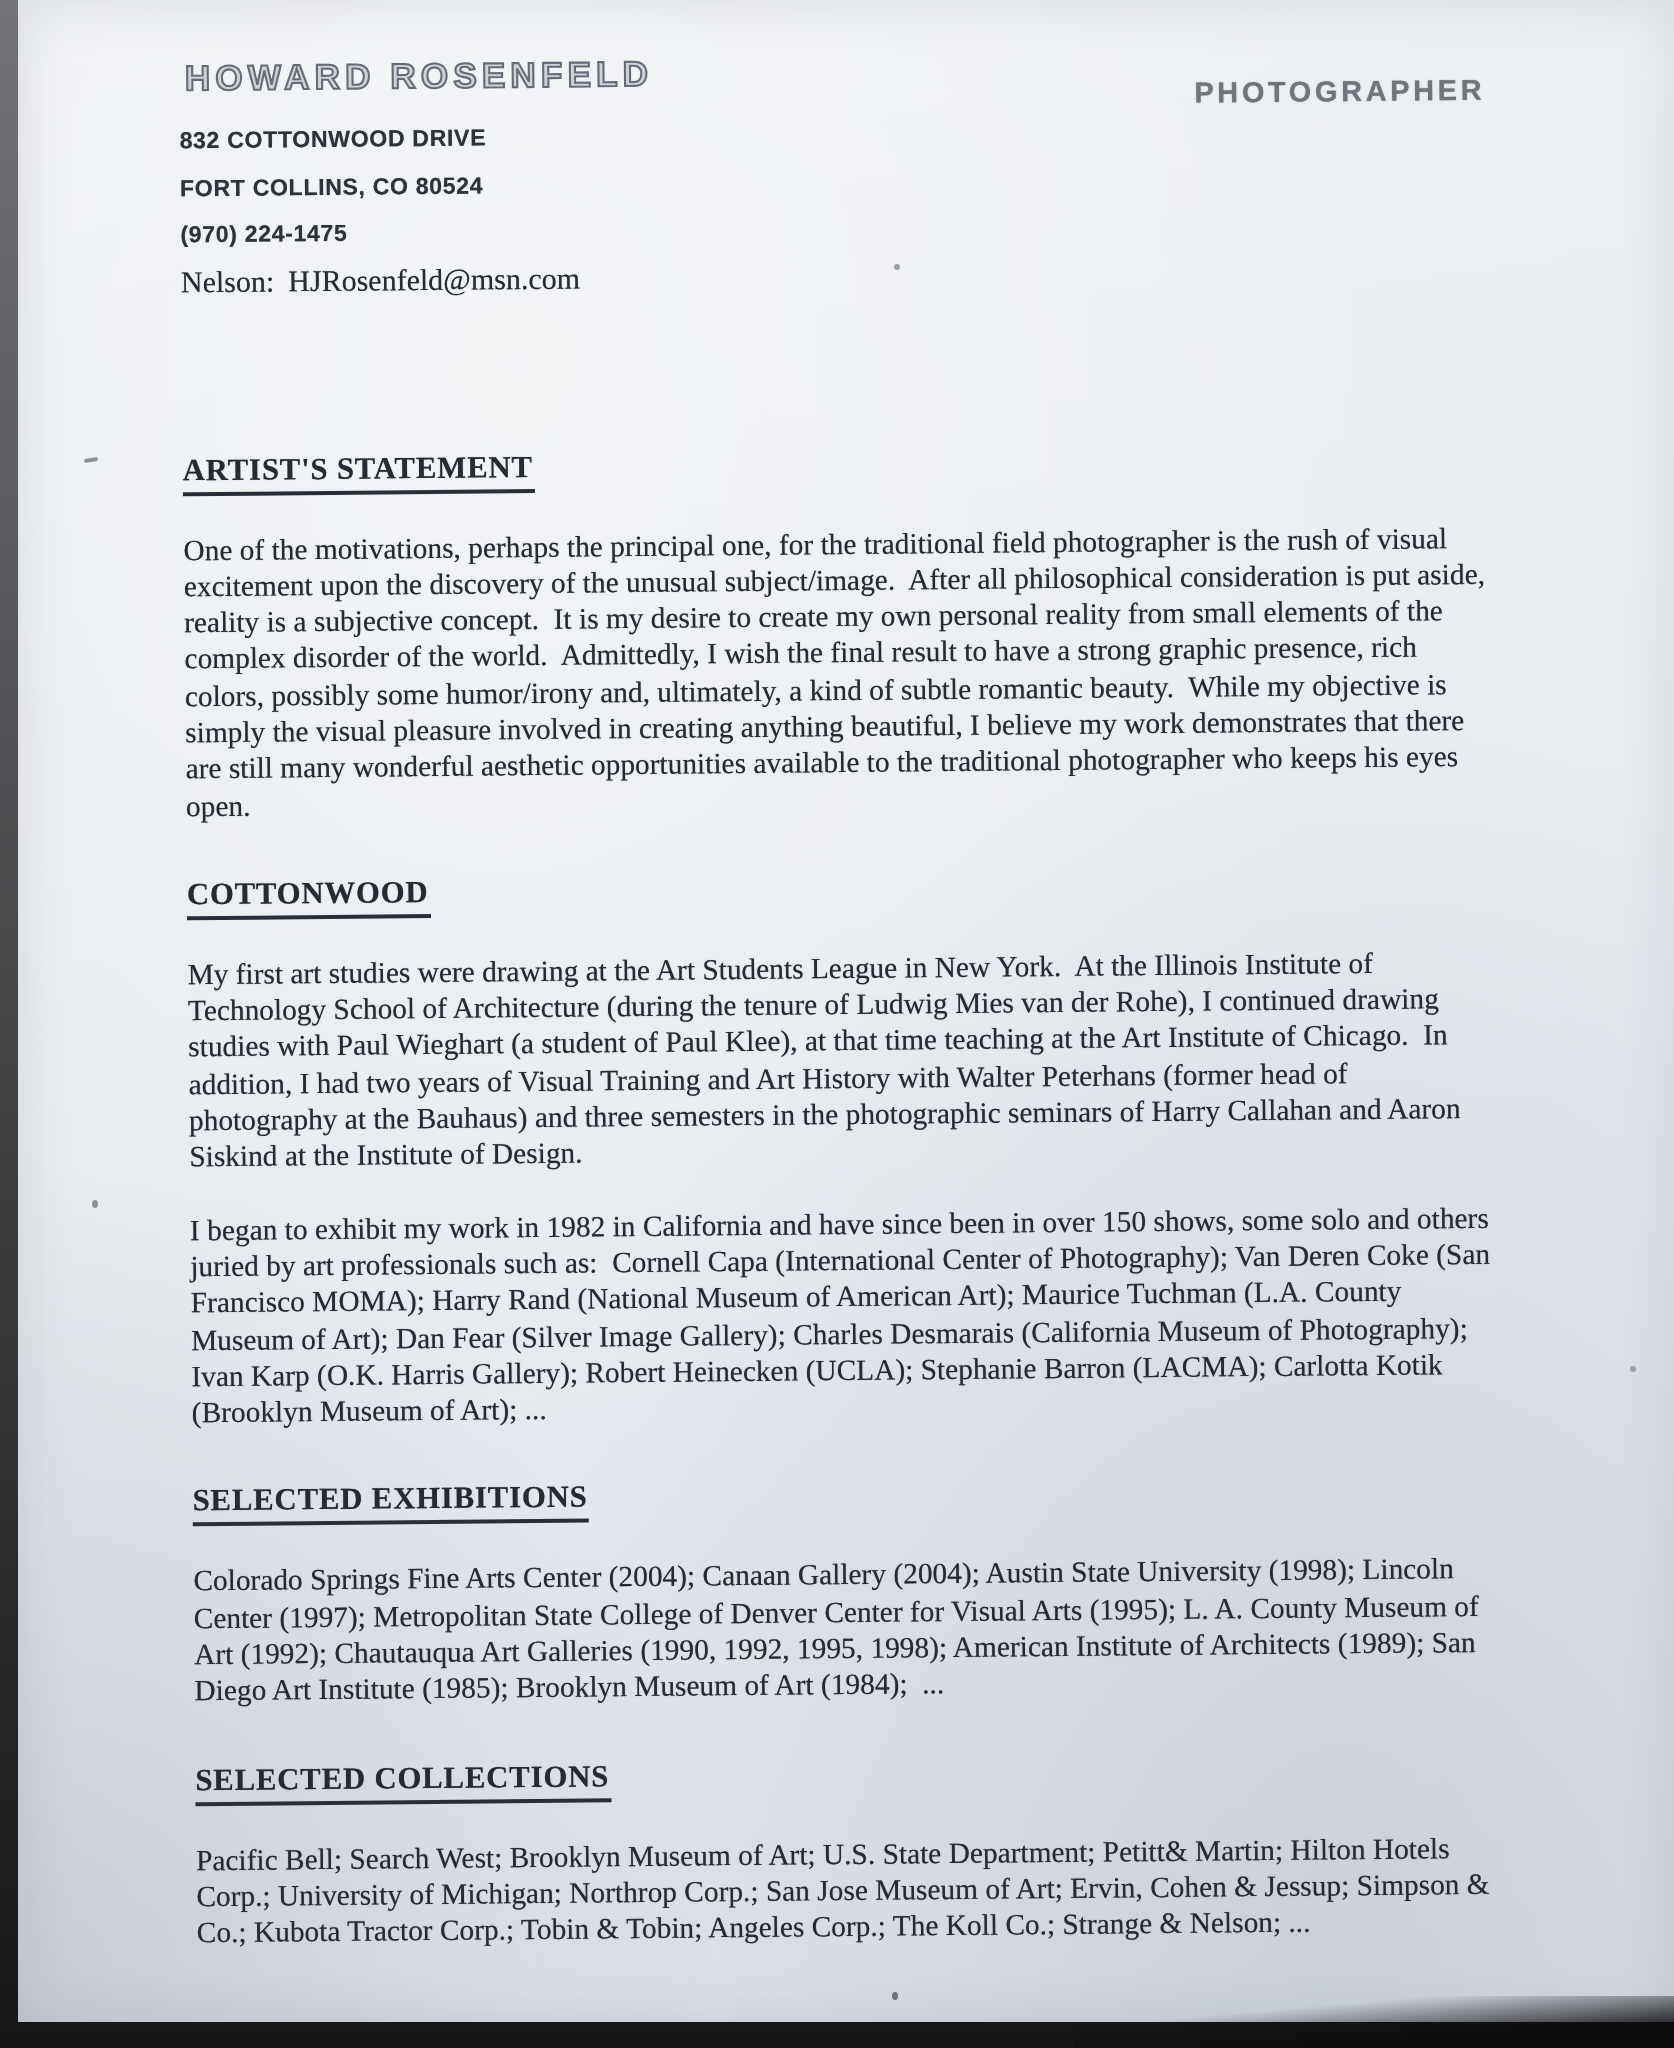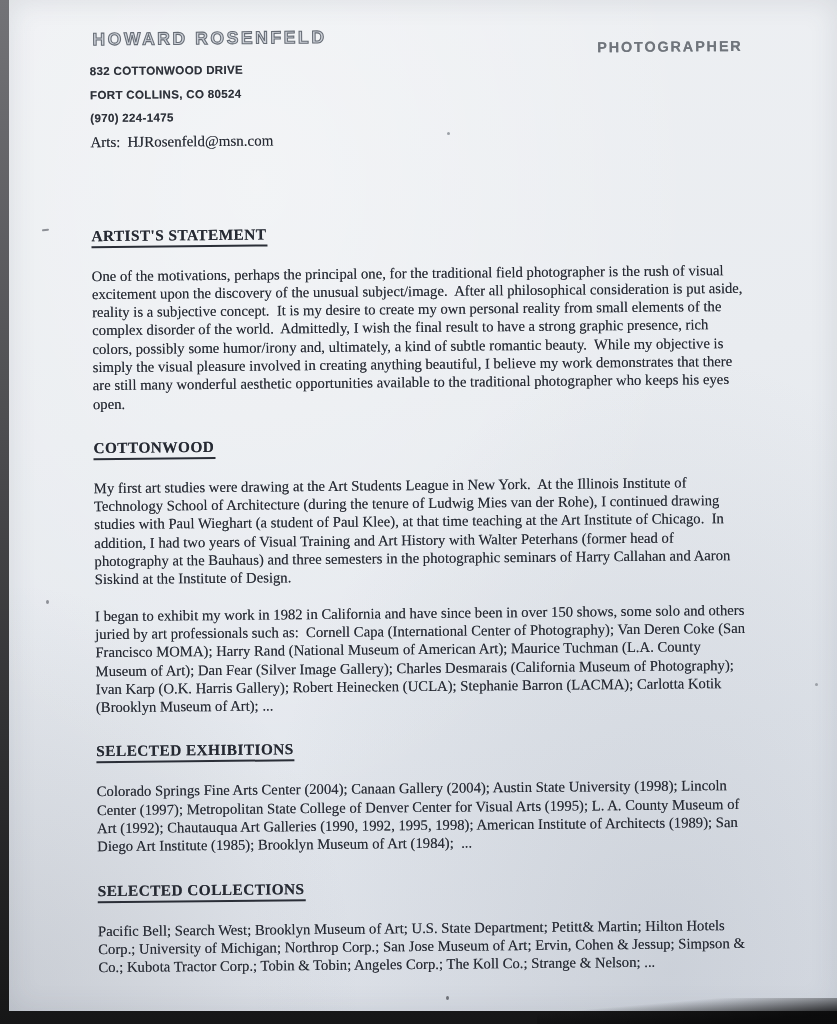--- a/index.html
+++ b/index.html
@@ -144,21 +144,21 @@
     <div class="content">
 
       <div class="header">
         <div class="name-stamp">HOWARD ROSENFELD</div>
         <div class="role-stamp">PHOTOGRAPHER</div>
         <div class="addr-block">
           <div class="addr-line">832 COTTONWOOD DRIVE</div>
           <div class="addr-line">FORT COLLINS, CO 80524</div>
           <div class="addr-line">(970) 224-1475</div>
           <div class="email-line">
-            <span>Arts:</span><span class="email-addr">HJRosenfeld@msn.com</span>
+            <span>Nelson:</span><span class="email-addr">HJRosenfeld@msn.com</span>
           </div>
         </div>
       </div>
 
       <div class="section first">
         <div class="h-wrap"><h2>ARTIST'S STATEMENT</h2></div>
         <p>One of the motivations, perhaps the principal one, for the traditional field photographer is the rush of visual excitement upon the discovery of the unusual subject/image.  After all philosophical consideration is put aside, reality is a subjective concept.  It is my desire to create my own personal reality from small elements of the complex disorder of the world.  Admittedly, I wish the final result to have a strong graphic presence, rich colors, possibly some humor/irony and, ultimately, a kind of subtle romantic beauty.  While my objective is simply the visual pleasure involved in creating anything beautiful, I believe my work demonstrates that there are still many wonderful aesthetic opportunities available to the traditional photographer who keeps his eyes open.</p>
       </div>
 
       <div class="section">

